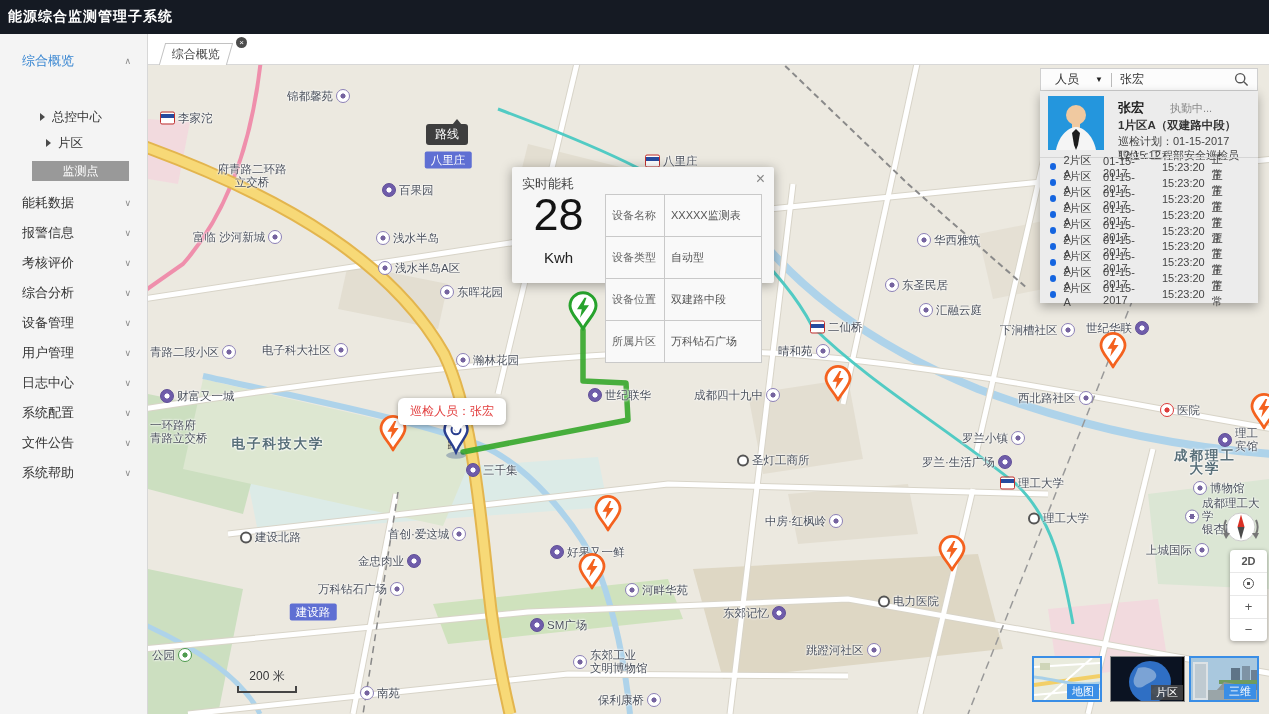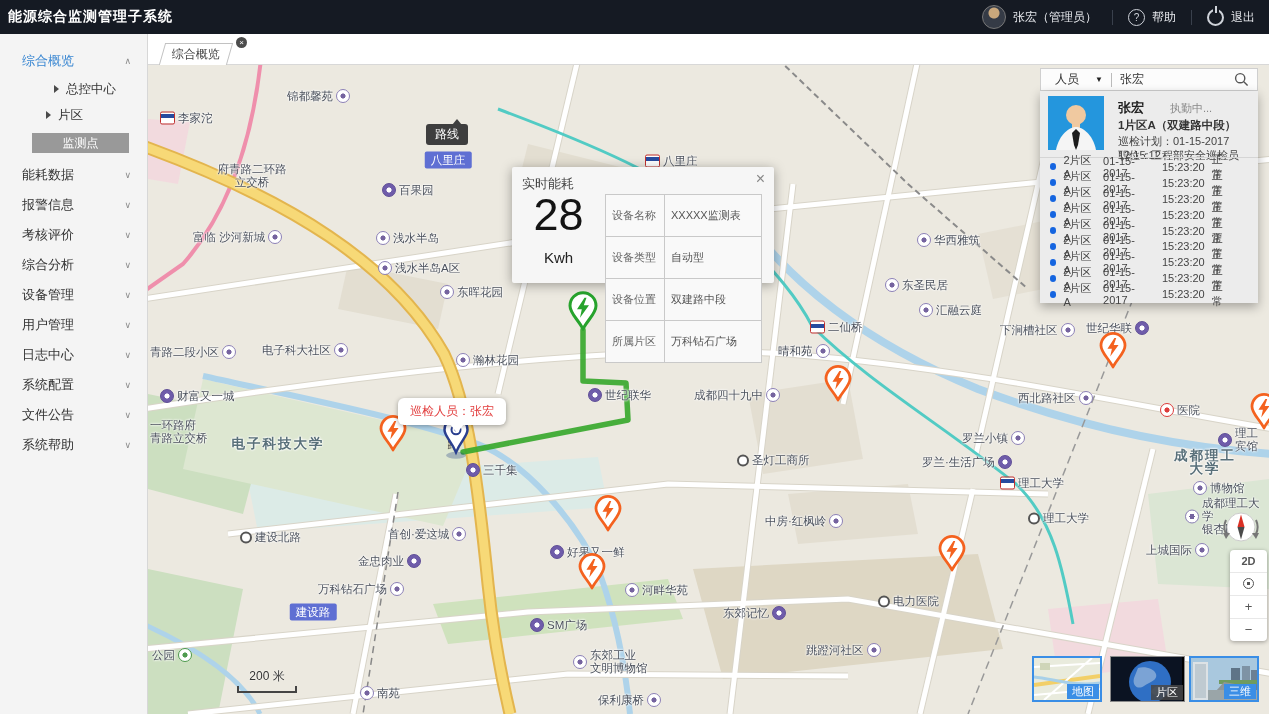--- a/index.html
+++ b/index.html
@@ -193,38 +193,28 @@
         <path d="M16.5 7 L9 18.5 L13.8 18.5 L12 27 L21 14.5 L15.8 14.5 L18.5 7 Z" fill="#27a32d"></path>
       </svg></div><div class="pin pin-person" style="left: 308px; top: 385px;"><svg width="30" height="44" viewBox="0 0 30 44">
         <ellipse cx="15" cy="39" rx="10" ry="3.5" fill="rgba(30,60,130,.3)"></ellipse>
         <path d="M15 2 C8.5 2 3.5 7 3.5 13.5 C3.5 20 10 24 15 36 C20 24 26.5 20 26.5 13.5 C26.5 7 21.5 2 15 2 Z" fill="#fff" stroke="#2a3f8f" stroke-width="2.5"></path>
         <circle cx="15" cy="13.5" r="4.5" fill="#fff" stroke="#2a3f8f" stroke-width="2"></circle>
         <circle cx="15" cy="13.5" r="1.6" fill="#2a3f8f"></circle>
       </svg></div></div>
 
 <div class="hdr">
   <div class="hdr-title">能源综合监测管理子系统</div>
-  <div class="hdr-right">
-    <span class="avatar"></span>
-    <span>张宏（管理员）</span>
-    <span class="hdr-div"></span>
-    <span class="hicon">?</span>
-    <span>帮助</span>
-    <span class="hdr-div"></span>
-    <span class="power"></span>
-    <span>退出</span>
-  </div>
 </div>
 
 <div class="sidebar" id="sbMenu">
     <div class="sb-item active">
       <span>综合概览</span>
       <span class="chev">∧</span>
     </div>
-    <div class="sb-sub" style="padding-left: 54px;">
+    <div class="sb-sub" style="padding-left: 40px; margin-top: 28px;">
       <div class="tri"></div>
       <span>总控中心</span>
     </div>
     <div class="sb-sub" style="padding-left: 46px;">
       <div class="tri"></div>
       <span>片区</span>
     </div>
     <div class="sb-btn">监测点</div>
     <div class="sb-item">
       <span>能耗数据</span>

